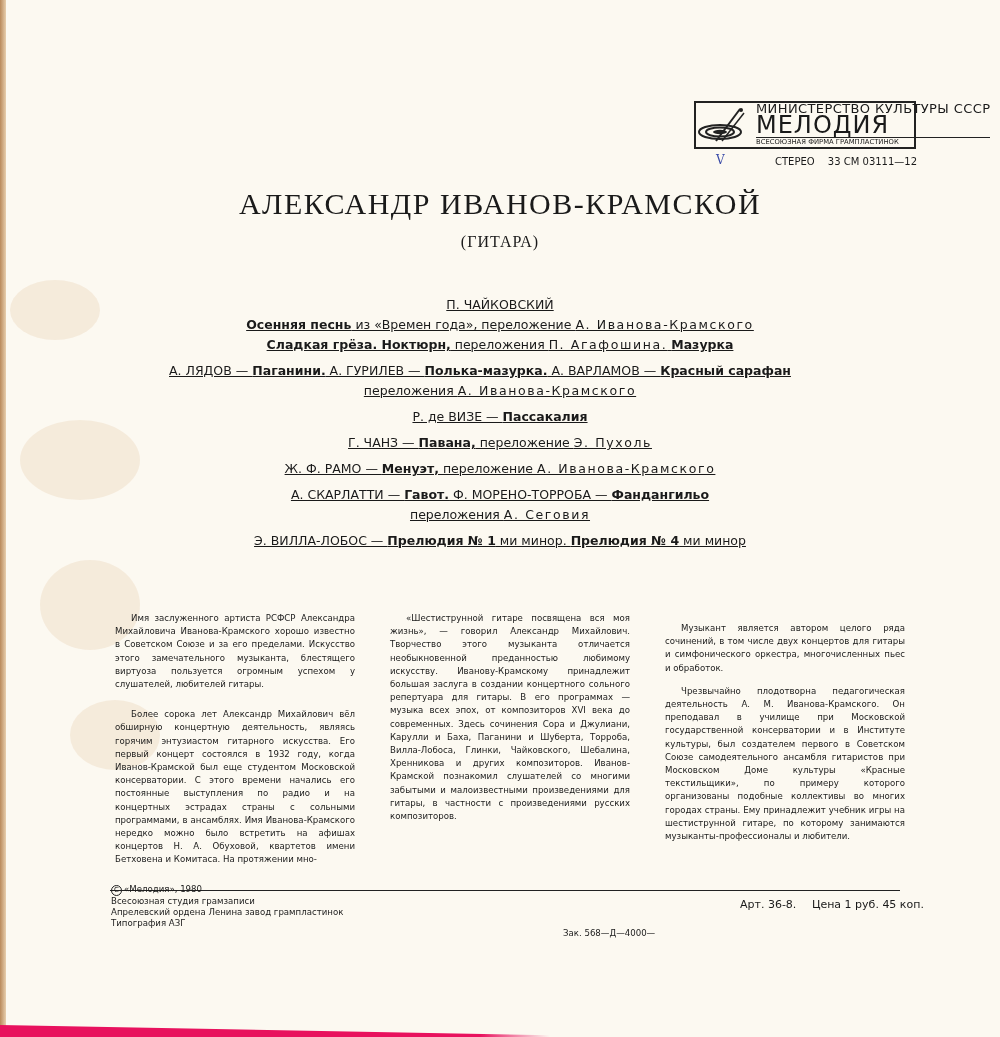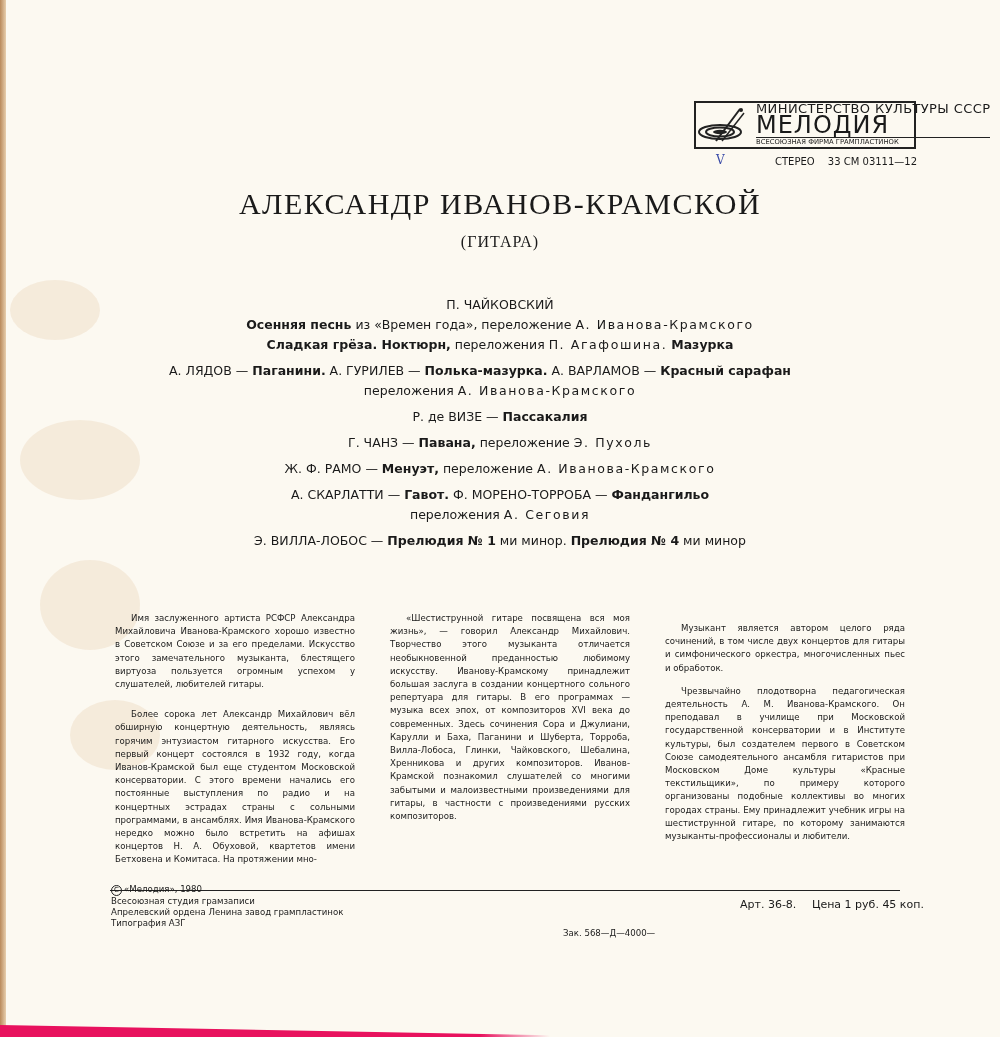--- a/index.html
+++ b/index.html
@@ -44,21 +44,21 @@
     position: absolute; left: 0; width: 1000px; top: 187px; text-align: center;
     font-family: "Liberation Serif", serif; font-size: 30px; letter-spacing: 1.5px; font-weight: normal;
   }
   .subtitle {
     position: absolute; left: 0; width: 1000px; top: 233px; text-align: center;
     font-family: "Liberation Serif", serif; font-size: 16px; letter-spacing: 1px;
   }
 
   
   .program { position: absolute; left: 0; width: 1000px; top: 296px; text-align: center; font-size: 12.5px; }
-  .program .line { height: 26px; line-height: 18px; white-space: nowrap; }
+  .program .line { height: 26px; line-height: 18px; white-space: nowrap; text-decoration: underline; }
   .program .line.tight { height: 20px; }
   .program b { font-weight: bold; }
   .spaced { letter-spacing: 1.6px; }
   .line-offset-2 { position: relative; left: -20px; }
 
   
   .columns {
     position: absolute; top: 612px; left: 115px; width: 790px;
     display: flex; justify-content: space-between;
   }

